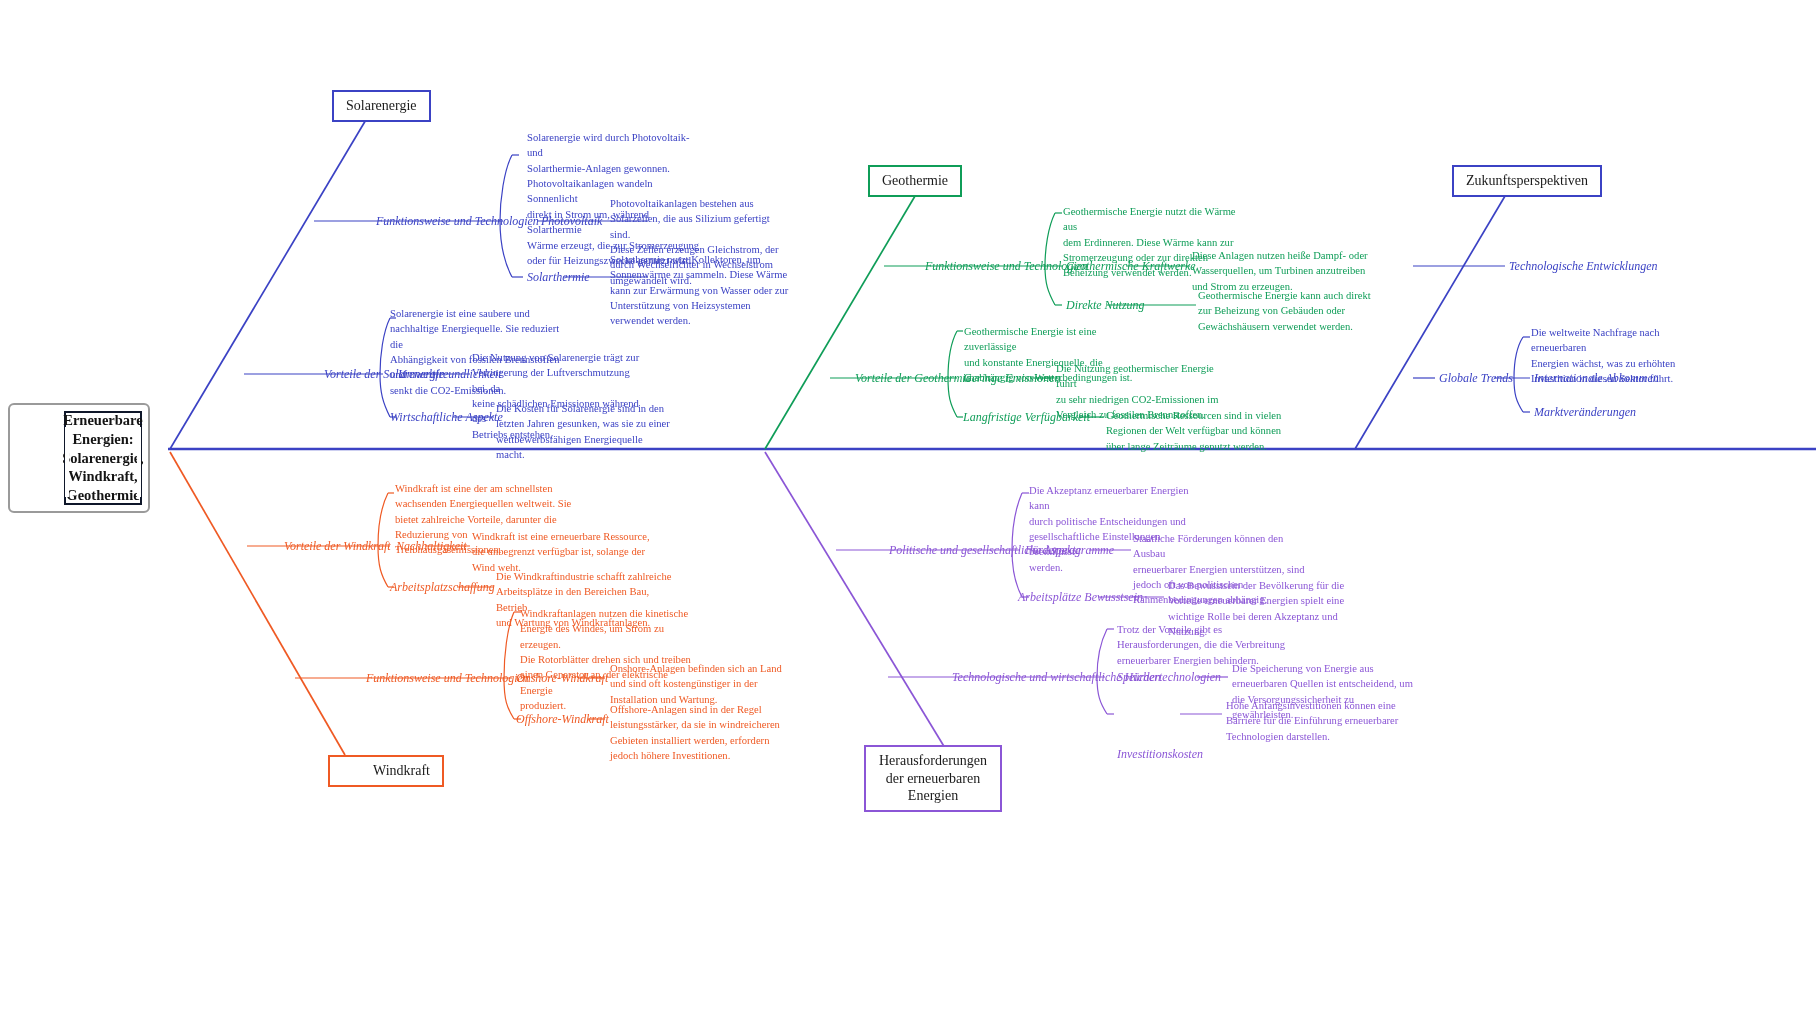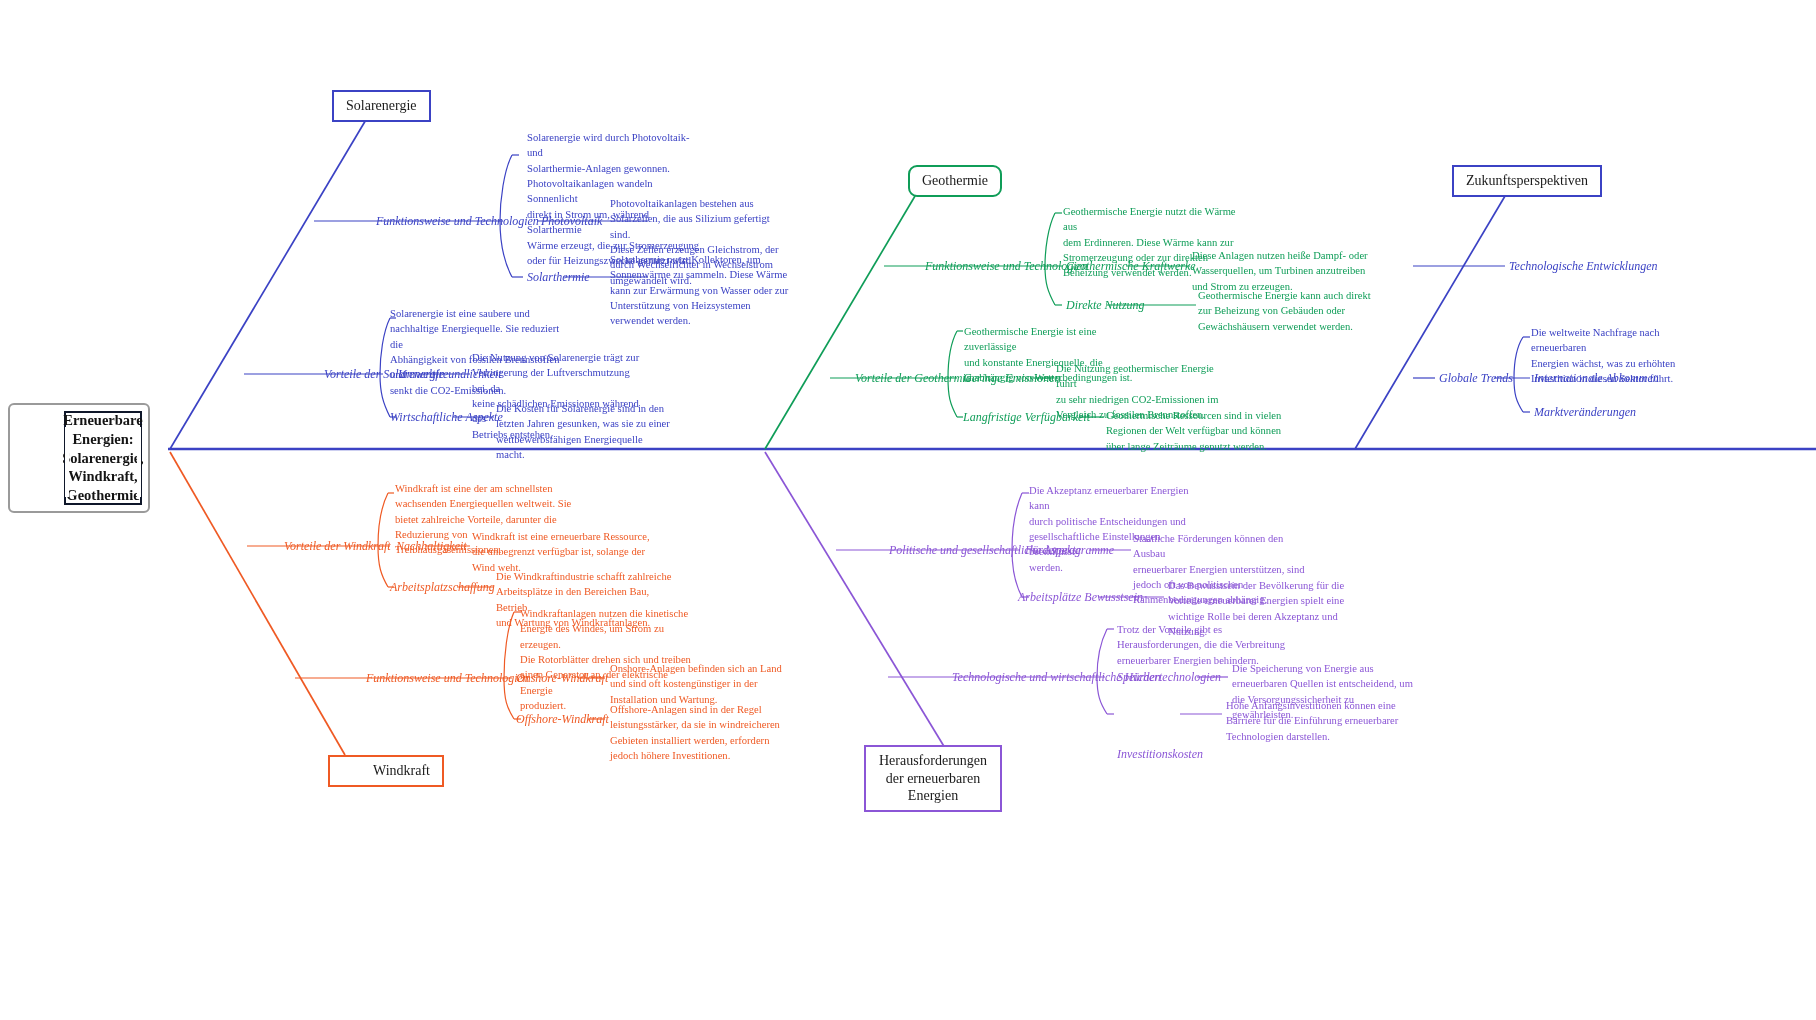--- a/index.html
+++ b/index.html
@@ -110,21 +110,21 @@
   </svg>
 
   <div class="centerbox">
     <div class="inner">
       <div class="centertext">Erneuerbare Energien: Solarenergie, Windkraft, Geothermie</div>
     </div>
   </div>
 
   <div class="hdr" style="left:332px;top:90px;border-color:#3b42c4;">Solarenergie</div>
 
-  <div class="hdr" style="left:908px;top:165px;border-color:#0f9d58;border-radius:9px;">Geothermie</div>
+  <div class="hdr" style="left:868px;top:165px;border-color:#0f9d58;">Geothermie</div>
 
   <div class="hdr" style="left:1452px;top:165px;border-color:#3b42c4;">Zukunftsperspektiven</div>
 
   <div class="hdr" style="left:328px;top:755px;border-color:#ef5a24;padding-left:43px;">Windkraft</div>
 
   <div class="hdr" style="left:864px;top:745px;border-color:#8b56d6;width:110px;">Herausforderungen der erneuerbaren Energien</div>
 
   <div class="node" style="left:376px;top:215px;color:#3b42c4;">Funktionsweise und Technologien</div>
   <div class="desc" style="left:519px;top:130px;width:175px;color:#3b42c4;margin-left:8px;">Solarenergie wird durch Photovoltaik- und
 Solarthermie-Anlagen gewonnen.

